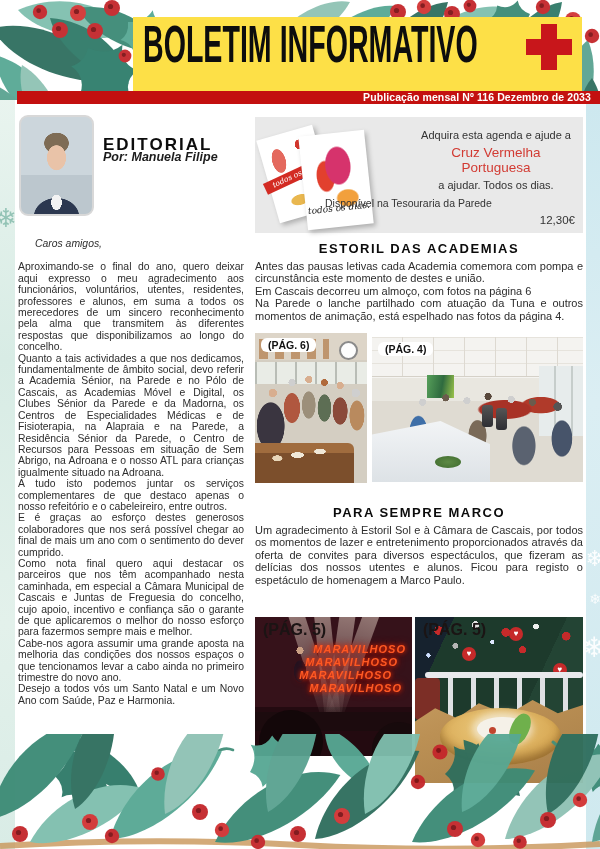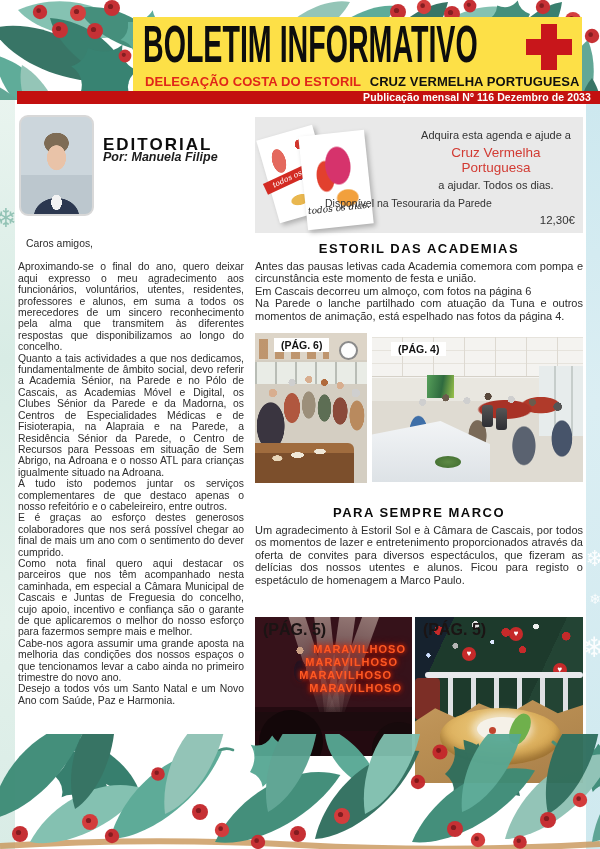--- a/index.html
+++ b/index.html
@@ -43,21 +43,21 @@
       radial-gradient(ellipse 36px 30px at 50% 103%, #2c3850 62%, transparent 64%),
       radial-gradient(ellipse 16px 21px at 50% 42%, #e9c3a8 58%, transparent 61%),
       radial-gradient(ellipse 20px 17px at 50% 27%, #7e6c55 60%, transparent 63%),
       linear-gradient(180deg,#ccd6dc 0 60%,#bcc7ce 60%);}
   .ed-heading{position:absolute;left:103px;top:135px;z-index:3;font-size:17px;font-weight:bold;
     letter-spacing:2px;color:#0c0c0c;}
   .ed-byline{position:absolute;left:103px;top:150px;z-index:3;font-size:12.5px;font-weight:bold;
     font-style:italic;color:#1c1c1c;}
   .ed-text{position:absolute;left:18px;top:238px;width:226px;height:524px;z-index:3;overflow:hidden;
     font-size:10.4px;line-height:11.4px;text-align:justify;color:#2d2d2d;}
-  .ed-text .salute{margin:0 0 12px 8px;}
+  .ed-text .salute{margin:0 0 12px 17px;font-style:italic;}
   .ed-text p{margin:0;}
 
   
   .ad-box{position:absolute;left:255px;top:117px;width:328px;height:116px;background:#e9e9e9;z-index:3;}
   .books{position:absolute;left:6px;top:4px;width:152px;height:110px;}
   .book{position:absolute;background:#fff;box-shadow:2px 3px 5px rgba(0,0,0,.25);}
   .book.back{left:6px;top:10px;width:58px;height:86px;transform:rotate(-16deg);
     background:
       radial-gradient(circle 7px at 70% 18%, #d4372e 70%, transparent 72%),
       radial-gradient(ellipse 10px 18px at 28% 30%, #e4695e 65%, transparent 70%),
@@ -87,21 +87,21 @@
   .h-festas{top:241px;}
   .h-marco{top:505px;}
   .festas-text{position:absolute;left:255px;top:260px;width:328px;z-index:3;
     font-size:11px;line-height:12.4px;text-align:justify;color:#2d2d2d;}
   .festas-text p{margin:0;}
   .marco-text{position:absolute;left:255px;top:524px;width:328px;z-index:3;
     font-size:11px;line-height:12.4px;text-align:justify;color:#2d2d2d;}
 
   
   .photo{position:absolute;z-index:3;overflow:hidden;}
-  .pill{position:absolute;left:19px;top:5px;background:#fff;border-radius:0;padding:1px 7px;
+  .pill{position:absolute;left:6px;top:5px;background:#fff;border-radius:6px;padding:1px 7px;
     font-size:10.5px;font-weight:bold;color:#111;z-index:5;}
   .plain-label{position:absolute;left:8px;top:4px;font-size:16px;font-weight:bold;color:#1b1414;z-index:5;}
   .pd{position:absolute;}
 
   
   .ph1{left:255px;top:333px;width:112px;height:150px;
     background:linear-gradient(180deg,#ddd5c8 0 18%,#d4cec2 18% 100%);}
   .ph1 .frames{left:4%;top:4%;width:62%;height:13%;opacity:.85;
     background:repeating-linear-gradient(90deg,#b98a5e 0 9px,transparent 9px 16px);}
   .ph1 .clock{right:8%;top:5%;width:15px;height:15px;border-radius:50%;background:#fdfdfd;border:2px solid #8a8a8a;}
@@ -164,21 +164,21 @@
   .ph3{left:255px;top:617px;width:157px;height:139px;
     background:linear-gradient(180deg,#36121a 0 65%,#230a10 65%);}
   .ph3 .beam{top:-12px;width:16px;height:120px;transform-origin:top center;
     background:linear-gradient(rgba(255,236,220,.5),rgba(255,236,220,0));}
   .ph3 .b1{left:30px;transform:rotate(-18deg);}
   .ph3 .b2{left:58px;transform:rotate(-6deg);}
   .ph3 .b3{left:86px;transform:rotate(8deg);}
   .ph3 .b4{left:112px;transform:rotate(20deg);}
   .ph3 .stage-text{right:6px;top:26px;text-align:left;}
   .ph3 .stage-text div{font-size&#58;11px;font-size:11px;font-weight:bold;letter-spacing:1px;color:#ff5a24;
-    line-height:13px;text-shadow:0 0 4px #ff2d00,0 0 9px #a81200;}
+    line-height:13px;text-shadow:0 0 4px #ff2d00,0 0 9px #a81200;font-style:italic;}
   .ph3 .stage-text div:nth-child(1){margin-left:14px;}
   .ph3 .stage-text div:nth-child(2){margin-left:6px;}
   .ph3 .stage-text div:nth-child(4){margin-left:10px;}
   .ph3 .singer{left:34px;top:30px;width:22px;height:44px;background:
     radial-gradient(circle 5px at 50% 8%, #caa084 70%, transparent 73%),
     radial-gradient(ellipse 9px 16px at 50% 55%, #241320 65%, transparent 70%);}
   .ph3 .stage-edge{left:0;top:68%;width:100%;height:14%;background:#1c0b0e;}
   .ph3 .head1{left:4px;bottom:-18px;width:64px;height:64px;border-radius:50%;background:#130709;}
   .ph3 .head2{right:-14px;bottom:-20px;width:54px;height:54px;border-radius:50%;background:#170a0c;}
 
@@ -272,24 +272,20 @@
       <use href="#berry" transform="translate(543,7) scale(.9)" fill="#c4272b"></use>
       <use href="#berry" transform="translate(573,20)" fill="#d23434"></use>
       <use href="#berry" transform="translate(592,36) scale(.9)" fill="#c4272b"></use>
       <use href="#berry" transform="translate(470,6) scale(.8)" fill="#c4272b"></use>
     </g>
   </svg>
 
   <div class="masthead">
     <div class="nl-title">BOLETIM INFORMATIVO</div>
     <div class="cross"></div>
-    <div class="nl-sub">
-      <span class="red">DELEGAÇÃO COSTA DO ESTORIL</span>
-      <span class="blk">CRUZ VERMELHA PORTUGUESA</span>
-    </div>
   </div>
   <div class="issue-bar">Publicação mensal Nº 116 Dezembro de 2033</div>
 
   <div class="portrait"></div>
   <div class="ed-heading">EDITORIAL</div>
   <div class="ed-byline">Por: Manuela Filipe</div>
   <div class="ed-text">
     <p class="salute">Caros amigos,</p>
     <p>Aproximando-se o final do ano, quero deixar aqui expresso o meu agradecimento aos funcionários, voluntários, utentes, residentes, professores e alunos, em suma a todos os merecedores de um sincero reconhecimento pela alma que transmitem às diferentes respostas que disponibilizamos ao longo do concelho.</p>
     <p>Quanto a tais actividades a que nos dedicamos, fundamentalmente de âmbito social, devo referir a Academia Sénior, na Parede e no Pólo de Cascais, as Academias Móvel e Digital, os Clubes Sénior da Parede e da Madorna, os Centros de Especialidades Médicas e de Fisioterapia, na Alapraia e na Parede, a Residência Sénior da Parede, o Centro de Recursos para Pessoas em situação de Sem Abrigo, na Adroana e o nosso ATL para crianças igualmente situado na Adroana.</p>
@@ -313,21 +309,21 @@
       <div class="ad-l1">Adquira esta agenda e ajude a</div>
       <div class="ad-l2">Cruz Vermelha Portuguesa</div>
       <div class="ad-l3">a ajudar. Todos os dias.</div>
     </div>
     <div class="ad-avail">Disponível na Tesouraria da Parede</div>
     <div class="ad-price">12,30€</div>
   </div>
 
   <div class="sec-heading h-festas">ESTORIL DAS ACADEMIAS</div>
   <div class="festas-text">
-    <p>Antes das pausas letivas cada Academia comemora com pompa e circunstância este momento de festa e união.</p>
+    <p>Antes das pausas letivas cada Academia comemora com pompa e circunstância este momento de destes e união.</p>
     <p>Em Cascais decorreu um almoço, com fotos na página 6</p>
     <p>Na Parede o lanche partilhado com atuação da Tuna e outros momentos de animação, está espelhado nas fotos da página 4.</p>
   </div>
 
   <div class="photo ph1">
     <span class="pill">(PÁG. 6)</span>
     <div class="pd frames"></div>
     <div class="pd clock"></div>
     <div class="pd windows"></div>
     <div class="pd people"></div>

